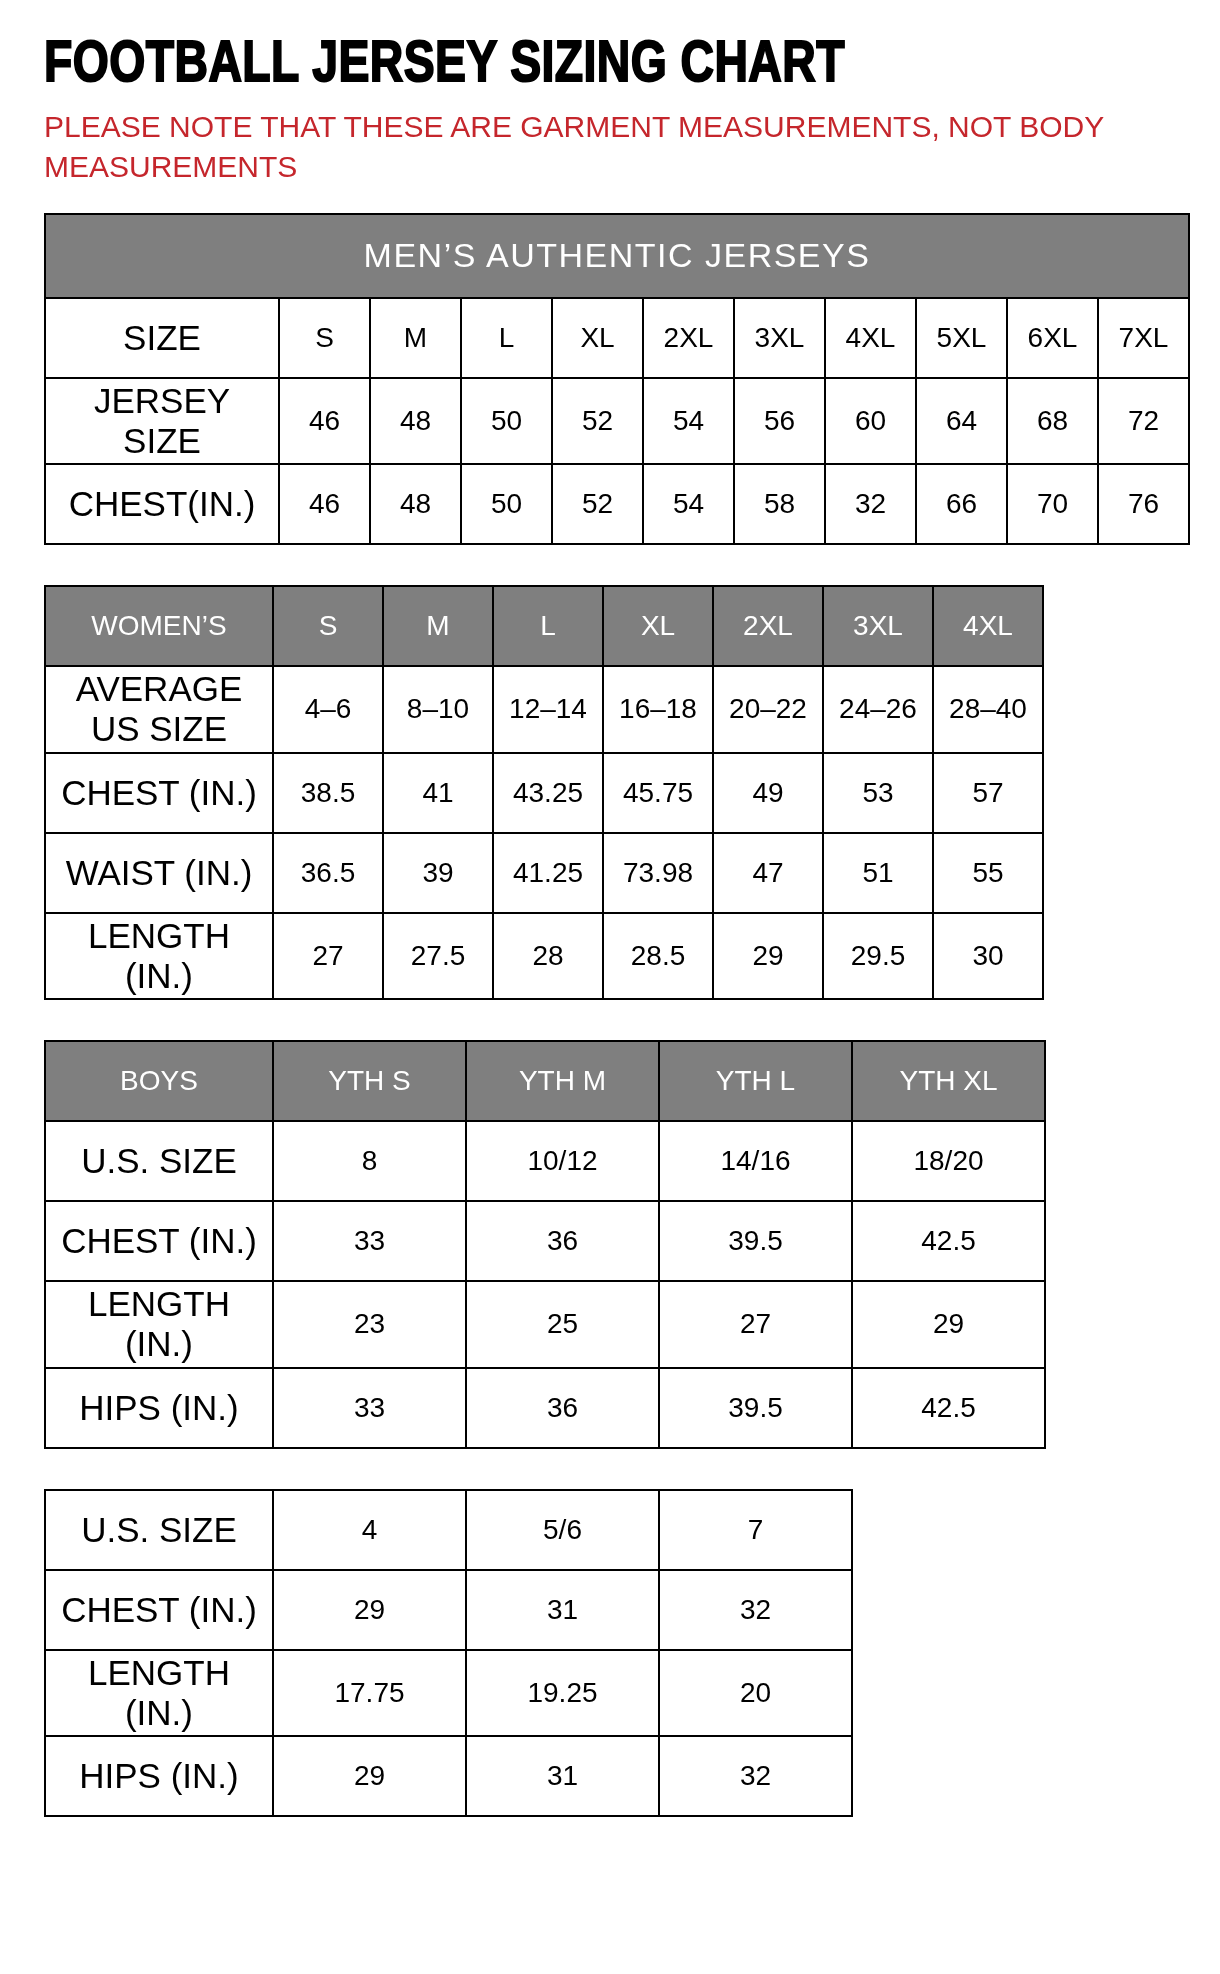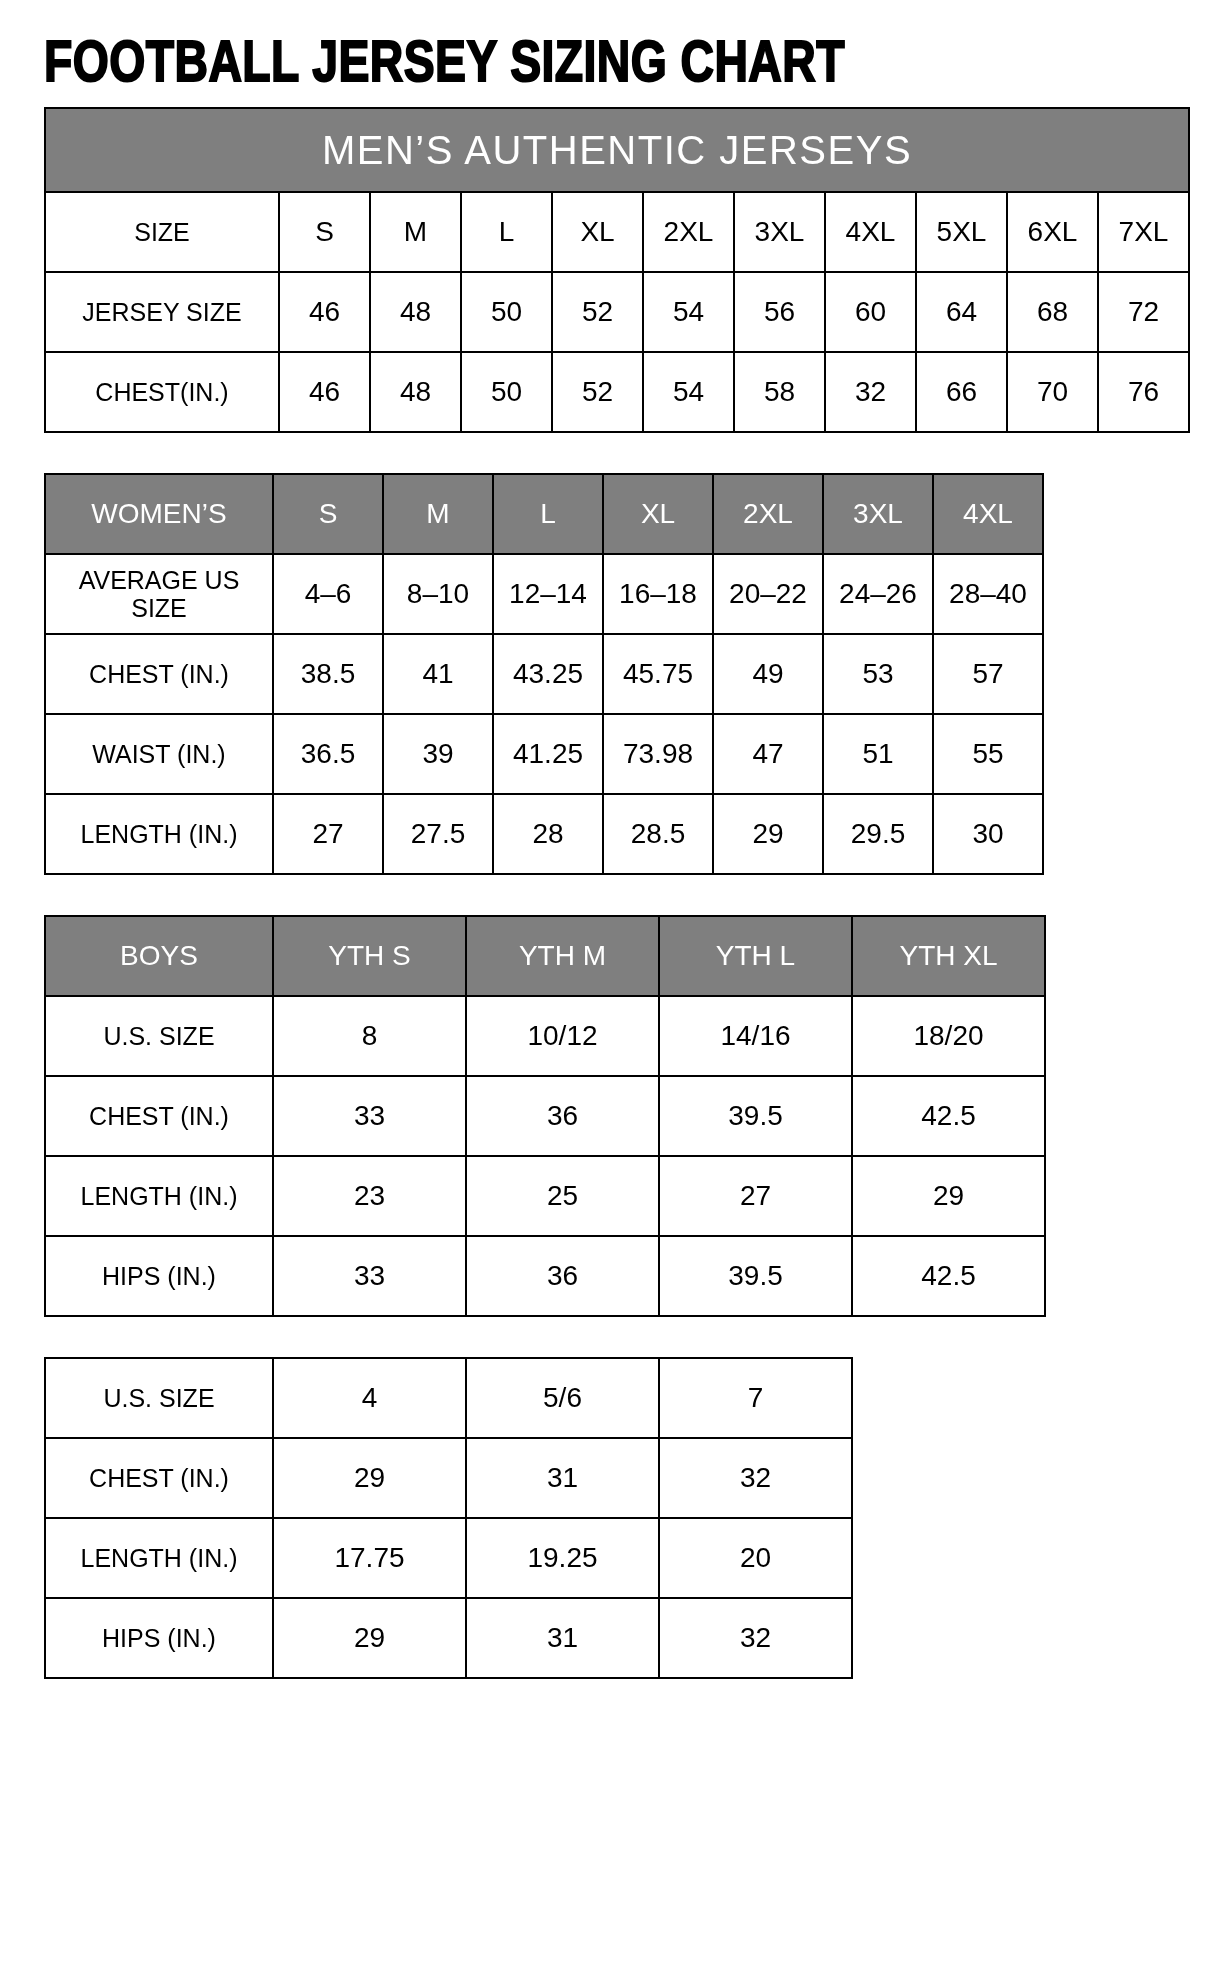--- a/index.html
+++ b/index.html
@@ -30,31 +30,32 @@
     margin:0 0 40px 0;
   }
   .size-table td,.size-table th{
     border:2px solid var(--border-black,#000);
     font-size:28px;font-weight:normal;
     padding:2px 6px;height:80px;
     color:#000;background:#fff;
     vertical-align:middle;
   }
   .size-table .gray{background:var(--header-gray,#7f7f7f);color:#fff;}
-  .size-table .tbl-title{font-size:40px;height:84px;letter-spacing:1.5px;}
-  .size-table .row-label{font-size:25px;line-height:1.15;}
+  .size-table .tbl-title{font-size:34px;height:84px;letter-spacing:1.5px;}
+  .size-table .row-label{font-size:35px;line-height:1.15;}
   .tbl-preschool{margin-bottom:14px;}
 </style>
 </head>
 <body>
 
 <div class="page">
 
   <h1 class="page-title">FOOTBALL JERSEY SIZING CHART</h1>
 
+  <div class="note">PLEASE NOTE THAT THESE ARE GARMENT MEASUREMENTS, NOT BODY MEASUREMENTS</div>
 
   <table class="size-table tbl-mens" style="width:1144px">
     <colgroup>
         <col style="width:234px">
         <col span="10" style="width:91px">
       </colgroup>
     <tbody>
       <tr>
         <th class="gray tbl-title" colspan="11">MEN’S AUTHENTIC JERSEYS</th>
       </tr>

